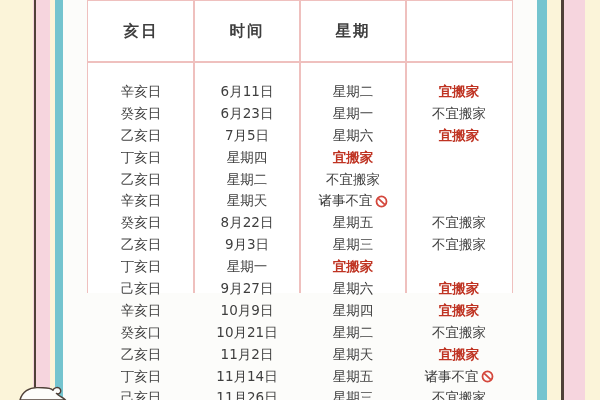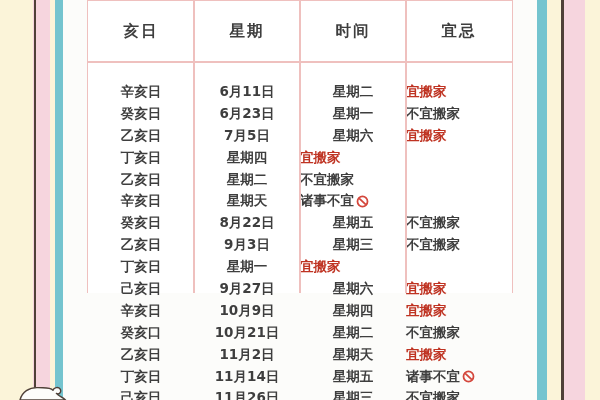--- a/index.html
+++ b/index.html
@@ -46,22 +46,22 @@
   }
   .thead .hcell {
     font-size:15.5px; font-weight:bold; color:#3E3E3E; letter-spacing:2px;
   }
   .tbody { padding-top:20px; }
   .trow {
     display:grid; grid-template-columns:repeat(4,1fr);
     height:21.9px; align-items:center; text-align:center;
     font-size:13.5px; color:#3E3E3E; font-weight:500;
   }
-  .tcell { white-space:nowrap;font-weight:bold; }
-  .verdict { display:flex; align-items:center; justify-content:flex-start; gap:1px; }
+  .tcell { white-space:nowrap; }
+  .verdict { display:flex; align-items:center; justify-content:center; gap:1px; }
   .trow.good .verdict { color:#BF3322; font-weight:bold; }
   .trow.bad .verdict, .trow.forbidden .verdict { color:#3E3E3E; }
   .no-entry { flex:0 0 auto; margin-left:1px; }
 
   #mascot { position:absolute; left:19px; top:384px; }
 </style>
 </head>
 <body>
 
 <div class="stripe s-cream" id="stripe-cream-l"></div>
@@ -79,23 +79,22 @@
 <div class="stripe s-cream" id="stripe-cream-r2"></div>
 
 <div class="almanac-table">
   <div class="vline c1"></div>
   <div class="vline c2"></div>
   <div class="vline c3"></div>
   <div class="head-sep"></div>
 
   <div class="thead">
     <div class="hcell">亥日</div>
+    <div class="hcell">时间</div>
     <div class="hcell">星期</div>
-    <div class="hcell">时间</div>
-    <div class="hcell">宜忌</div>
   </div>
 
   <div class="tbody">
   <div class="trow good">
     <div class="tcell">辛亥日</div>
     <div class="tcell">6月11日</div>
     <div class="tcell">星期二</div>
     <div class="tcell verdict">
       <span>宜搬家</span>
 

